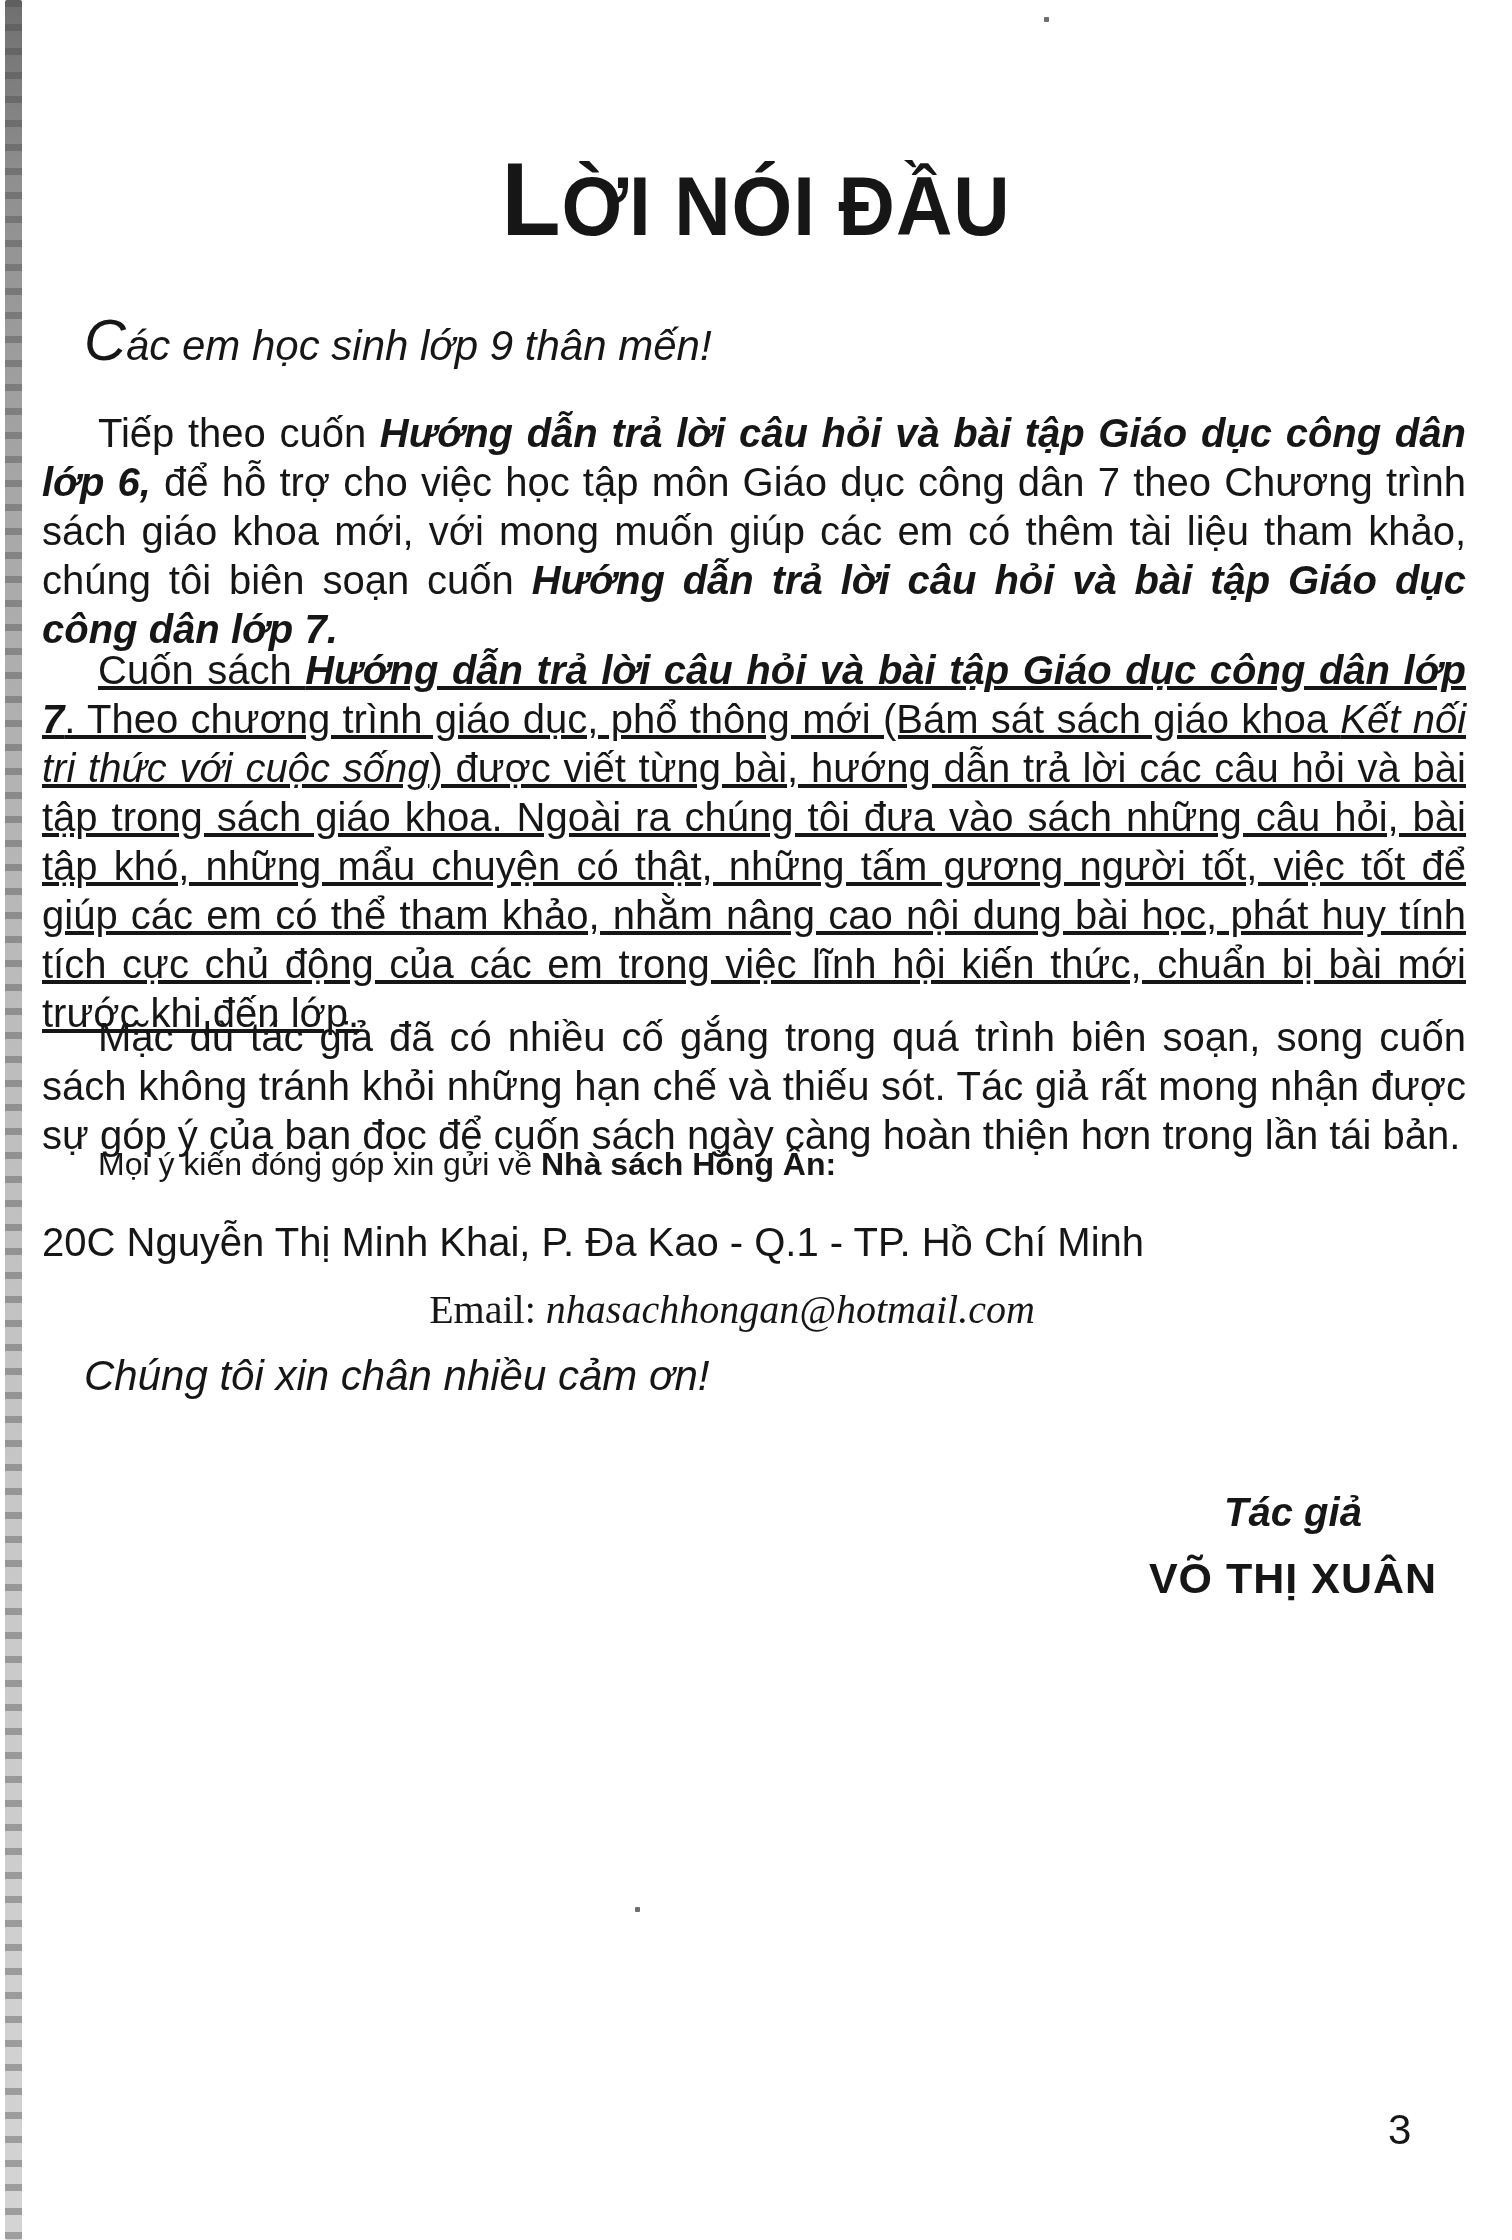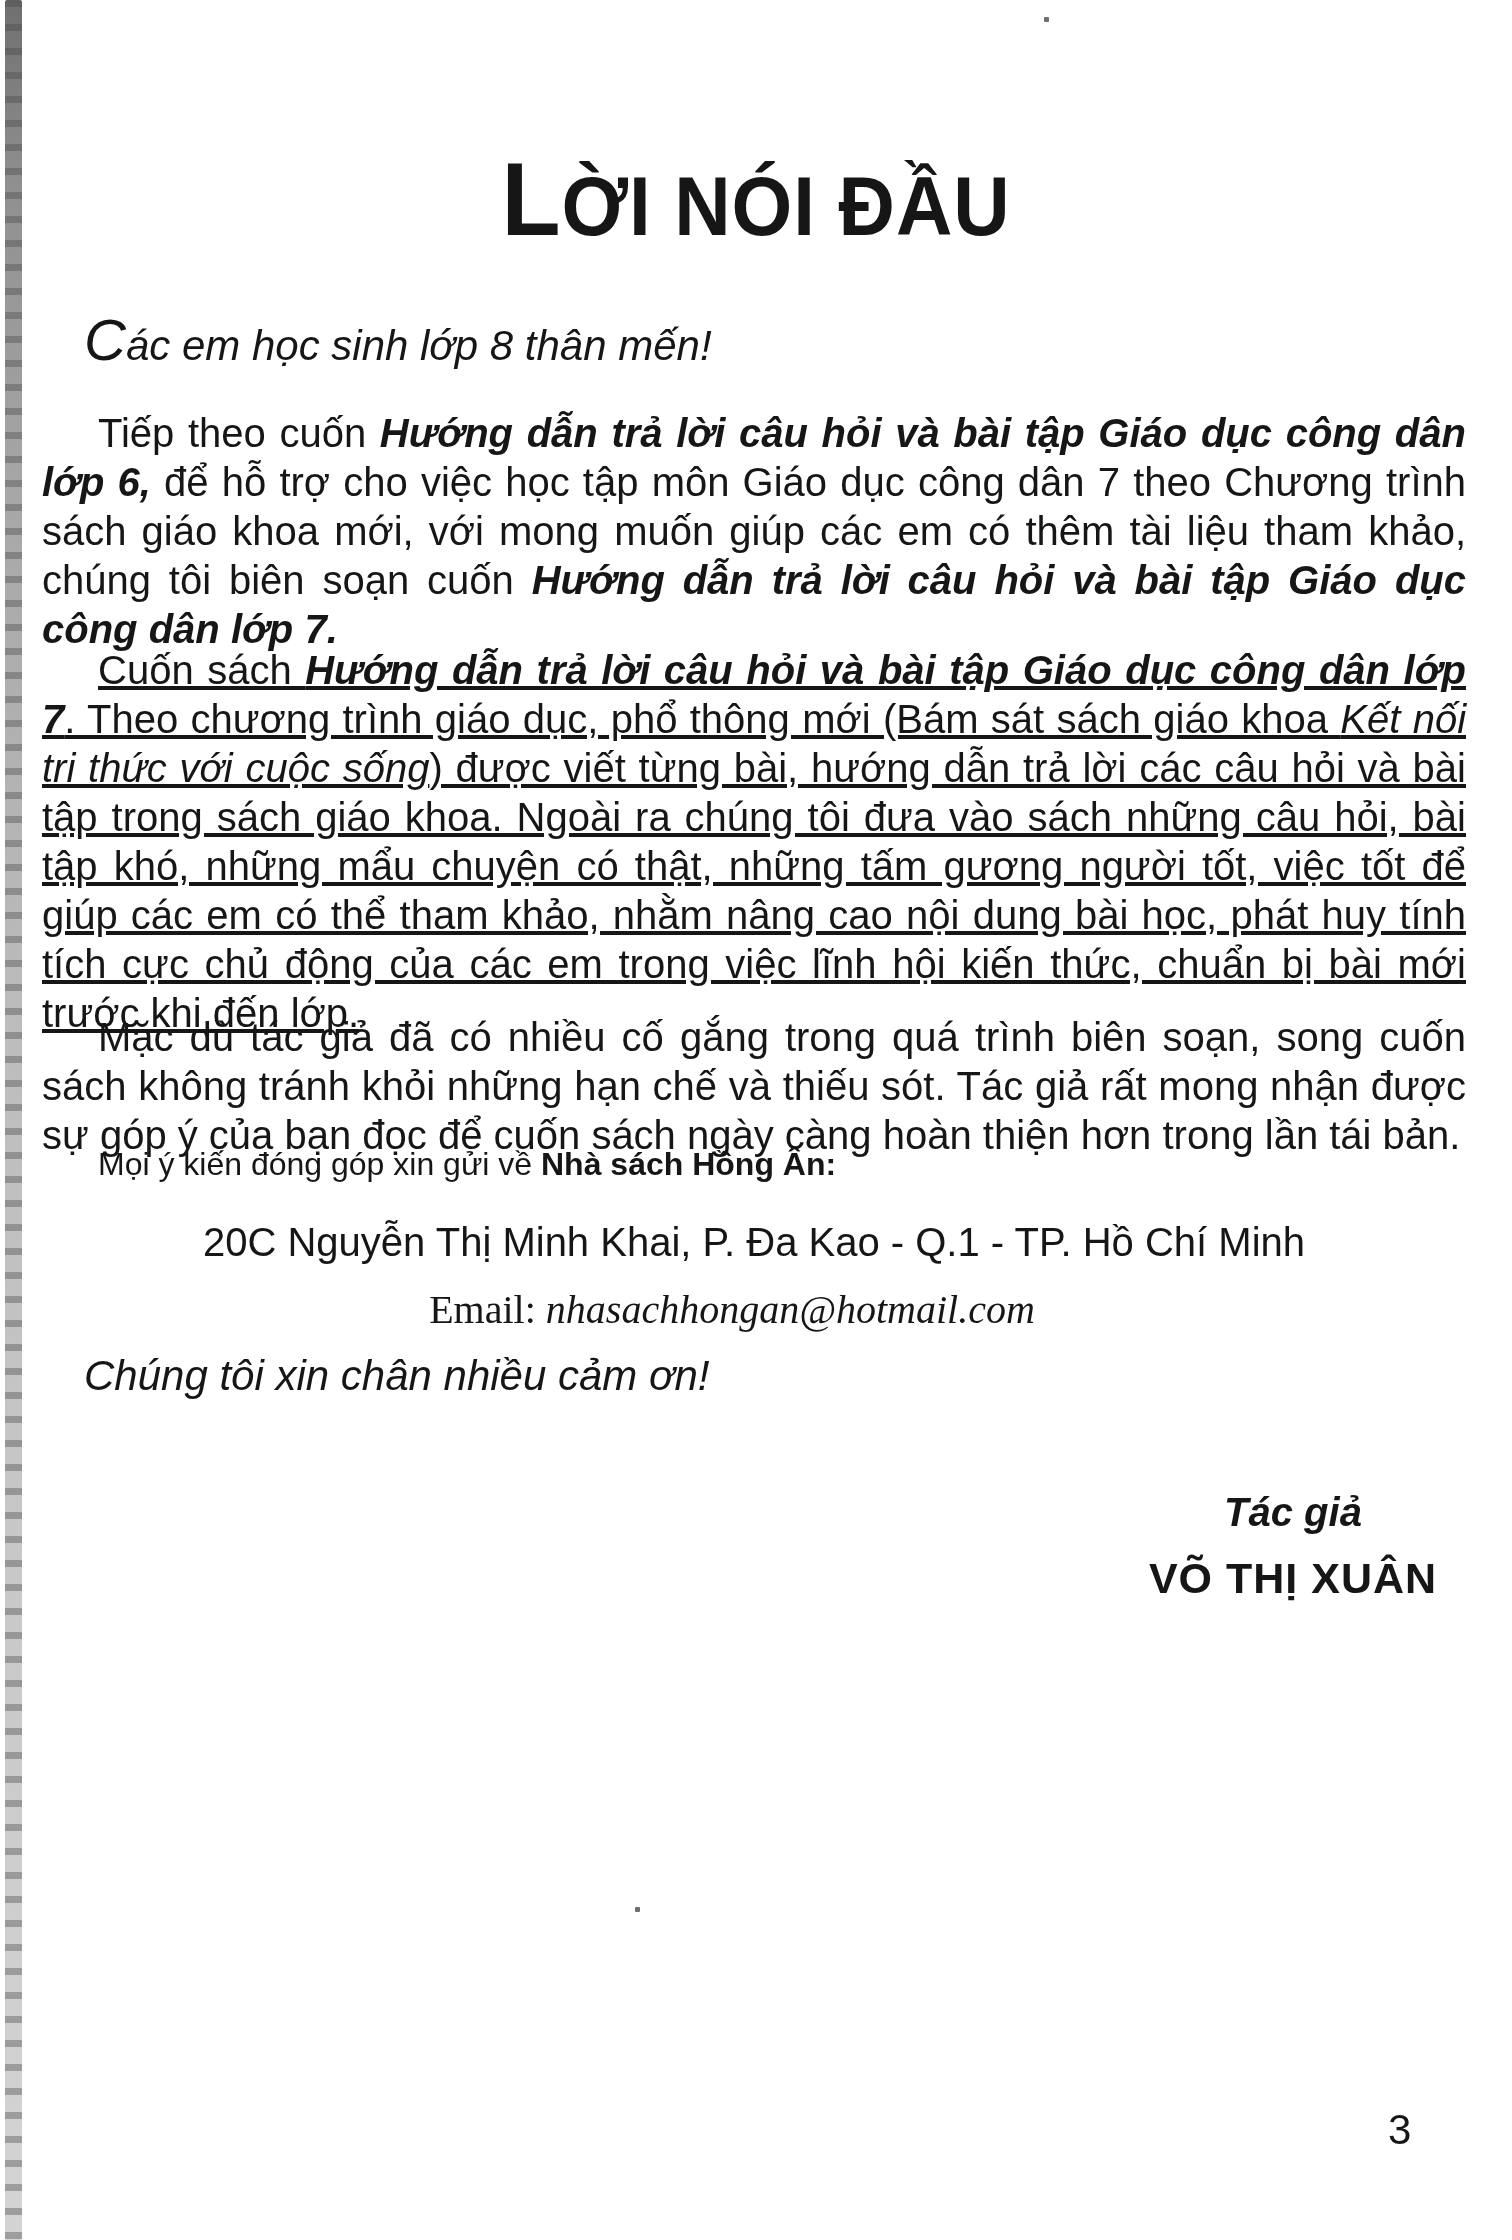--- a/index.html
+++ b/index.html
@@ -75,21 +75,20 @@
     width: 1424px;
     font-size: 32px;
     text-indent: 56px;
     white-space: nowrap;
   }
 
   .address-line {
     position: absolute;
     left: 42px; top: 1220px;
     width: 1424px;
-    text-align: center;
     font-size: 40px;
     white-space: nowrap;
   }
 
   .email-line {
     position: absolute;
     left: 42px; top: 1286px;
     width: 1380px;
     text-align: center;
     font-size: 40px;
@@ -139,21 +138,21 @@
 </style>
 </head>
 <body>
 
 <div class="scan-gutter"></div>
 <div class="speck speck-top"></div>
 <div class="speck speck-bottom"></div>
 
 <h1 class="page-title"><span class="title-initial">L</span><span class="title-rest">ỜI NÓI ĐẦU</span></h1>
 
-<div class="salutation"><span class="salutation-initial">C</span><span>ác em học sinh lớp 8 thân mến!</span></div>
+<div class="salutation"><span class="salutation-initial">C</span><span>ác em học sinh lớp 9 thân mến!</span></div>
 
 <p class="para para-1"><span class="seg-normal">Tiếp theo cuốn </span><span class="seg-bi">Hướng dẫn trả lời câu hỏi và bài tập Giáo dục công dân lớp 6,</span><span class="seg-normal"> để hỗ trợ cho việc học tập môn Giáo dục công dân 7 theo Chương trình sách giáo khoa mới, với mong muốn giúp các em có thêm tài liệu tham khảo, chúng tôi biên soạn cuốn </span><span class="seg-bi">Hướng dẫn trả lời câu hỏi và bài tập Giáo dục công dân lớp 7.</span></p>
 <p class="para para-2"><span class="seg-normal">Cuốn sách </span><span class="seg-bi">Hướng dẫn trả lời câu hỏi và bài tập Giáo dục công dân lớp 7</span><span class="seg-normal">. Theo chương trình giáo dục, phổ thông mới (Bám sát sách giáo khoa </span><span class="seg-i">Kết nối tri thức với cuộc sống</span><span class="seg-normal">) được viết từng bài, hướng dẫn trả lời các câu hỏi và bài tập trong sách giáo khoa. Ngoài ra chúng tôi đưa vào sách những câu hỏi, bài tập khó, những mẩu chuyện có thật, những tấm gương người tốt, việc tốt để giúp các em có thể tham khảo, nhằm nâng cao nội dung bài học, phát huy tính tích cực chủ động của các em trong việc lĩnh hội kiến thức, chuẩn bị bài mới trước khi đến lớp.</span></p>
 <p class="para para-3"><span class="seg-normal">Mặc dù tác giả đã có nhiều cố gắng trong quá trình biên soạn, song cuốn sách không tránh khỏi những hạn chế và thiếu sót. Tác giả rất mong nhận được sự góp ý của bạn đọc để cuốn sách ngày càng hoàn thiện hơn trong lần tái bản.</span></p>
 
 <div class="contact-line"><span class="seg-normal">Mọi ý kiến đóng góp xin gửi về </span><span class="seg-b">Nhà sách Hồng Ân:</span></div>
 <div class="address-line">20C Nguyễn Thị Minh Khai, P. Đa Kao - Q.1 - TP. Hồ Chí Minh</div>
 <div class="email-line"><span class="seg-normal">Email: </span><span class="seg-i">nhasachhongan@hotmail.com</span></div>
 <div class="thanks-line">Chúng tôi xin chân nhiều cảm ơn!</div>
 

